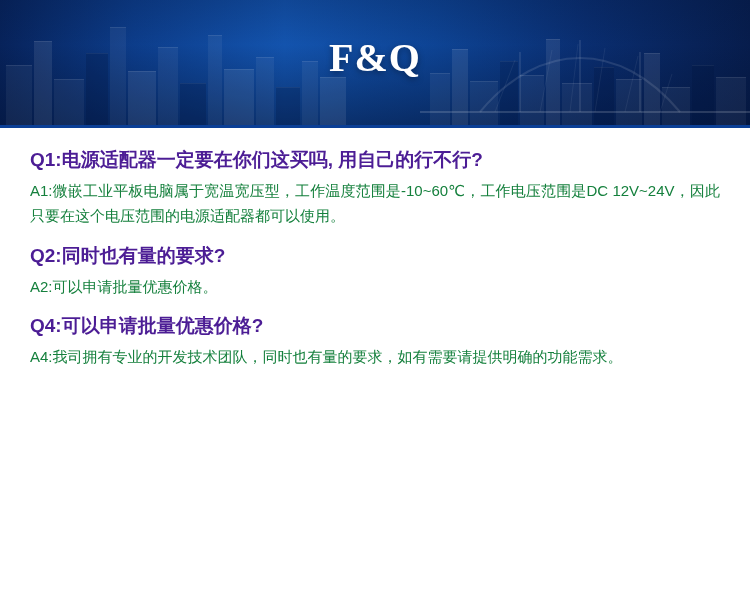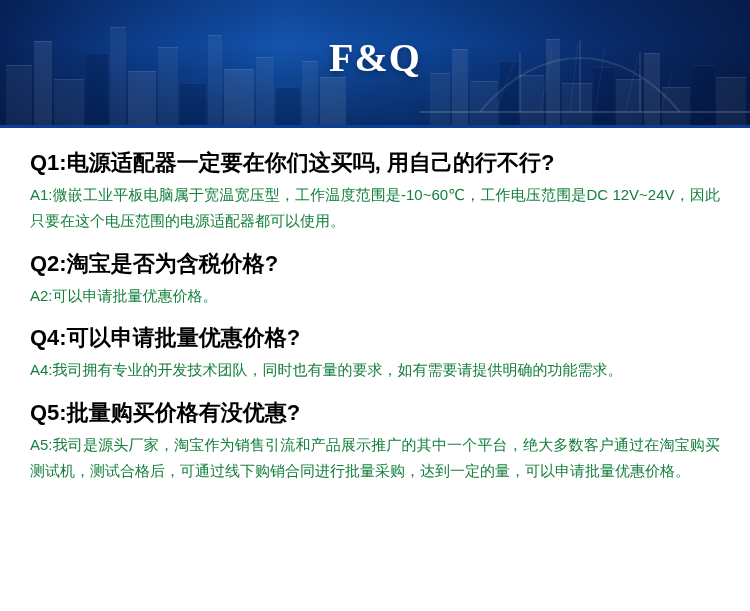--- a/index.html
+++ b/index.html
@@ -85,23 +85,23 @@
 
   
   .faq {
     padding: 18px 30px 0 30px;
     box-sizing: border-box;
   }
   .faq-item {
     margin-bottom: 13px;
   }
   .faq-q {
-    font-size: 22px;
+    font-size: 19px;
     font-weight: bold;
-    color: #000000;
+    color: #4c1d95;
     line-height: 1.5;
     margin: 0 0 3px 0;
     font-family: "Liberation Sans", "DejaVu Sans", sans-serif;
   }
   .faq-a {
     font-size: 15px;
     color: #15803d;
     line-height: 1.72;
     margin: 0;
     text-align: justify;
@@ -159,31 +159,27 @@
   </div>
 
   <div class="faq">
 
     <div class="faq-item">
       <p class="faq-q">Q1:电源适配器一定要在你们这买吗, 用自己的行不行?</p>
       <p class="faq-a">A1:微嵌工业平板电脑属于宽温宽压型，工作温度范围是-10~60℃，工作电压范围是DC 12V~24V，因此只要在这个电压范围的电源适配器都可以使用。</p>
     </div>
 
     <div class="faq-item">
-      <p class="faq-q">Q2:淘宝是否为含税价格?</p>
+      <p class="faq-q">Q2:同时也有量的要求?</p>
       <p class="faq-a">A2:可以申请批量优惠价格。</p>
     </div>
 
     <div class="faq-item">
     </div>
 
     <div class="faq-item">
       <p class="faq-q">Q4:可以申请批量优惠价格?</p>
       <p class="faq-a">A4:我司拥有专业的开发技术团队，同时也有量的要求，如有需要请提供明确的功能需求。</p>
     </div>
 
-    <div class="faq-item">
-      <p class="faq-q">Q5:批量购买价格有没优惠?</p>
-      <p class="faq-a">A5:我司是源头厂家，淘宝作为销售引流和产品展示推广的其中一个平台，绝大多数客户通过在淘宝购买测试机，测试合格后，可通过线下购销合同进行批量采购，达到一定的量，可以申请批量优惠价格。</p>
-    </div>
 
   </div>
 </div>
 
 </body></html>

